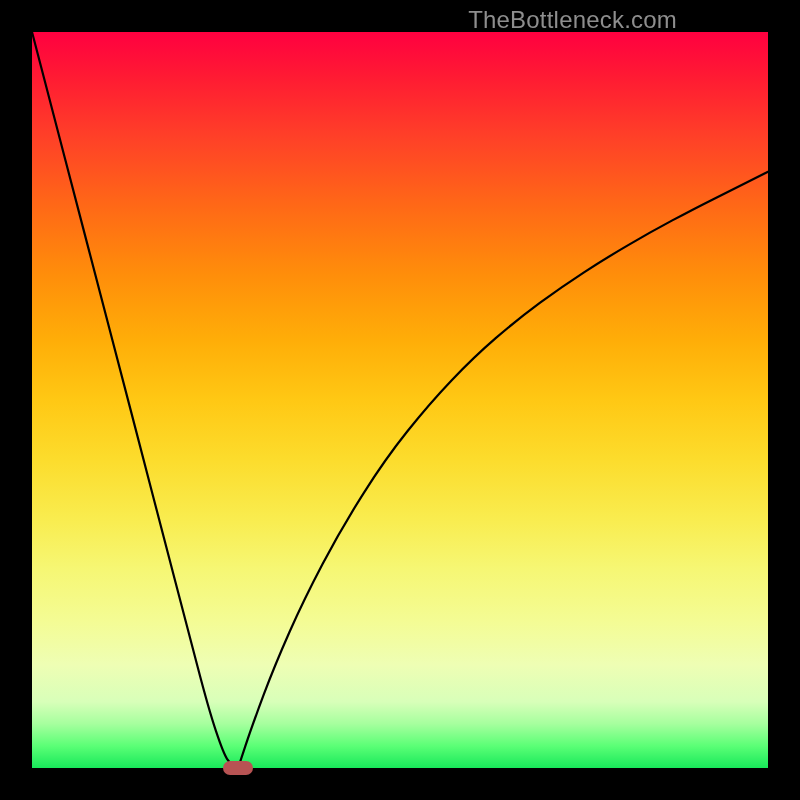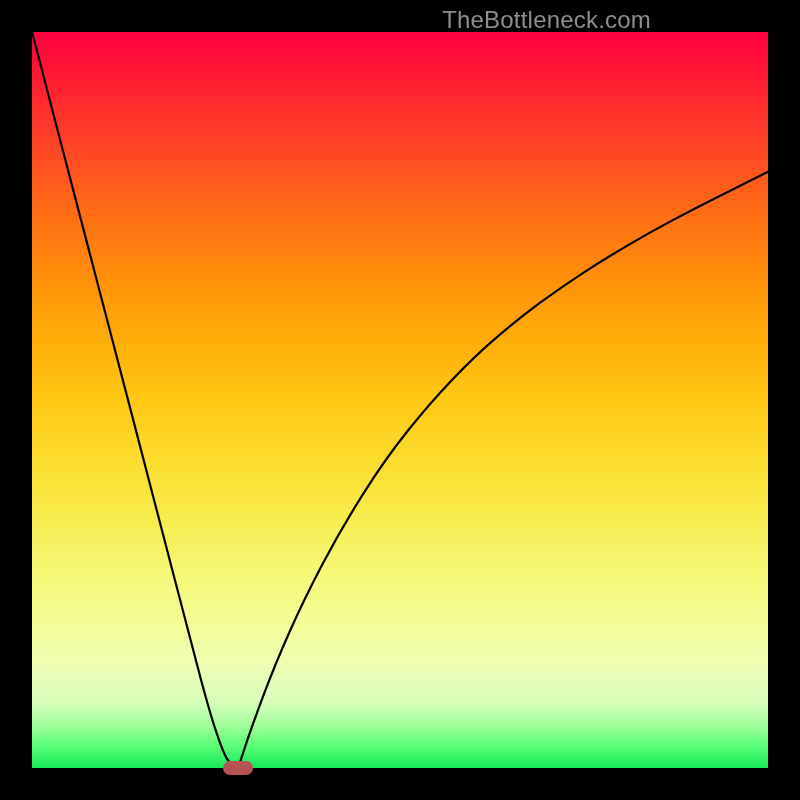--- a/index.html
+++ b/index.html
@@ -9,20 +9,21 @@
     height: 800px;
     overflow: hidden;
     background: #000;
     font-family: Arial, Helvetica, sans-serif;
   }
   .frame {
     position: relative;
     width: 665px;
     height: 800px;
     background: #000;
+    padding-left: 26px;
   }
   .plot {
     position: absolute;
     left: 32px;
     top: 32px;
     width: 736px;
     height: 736px;
     
     background: linear-gradient(to bottom,
       #ff0040 0%,

